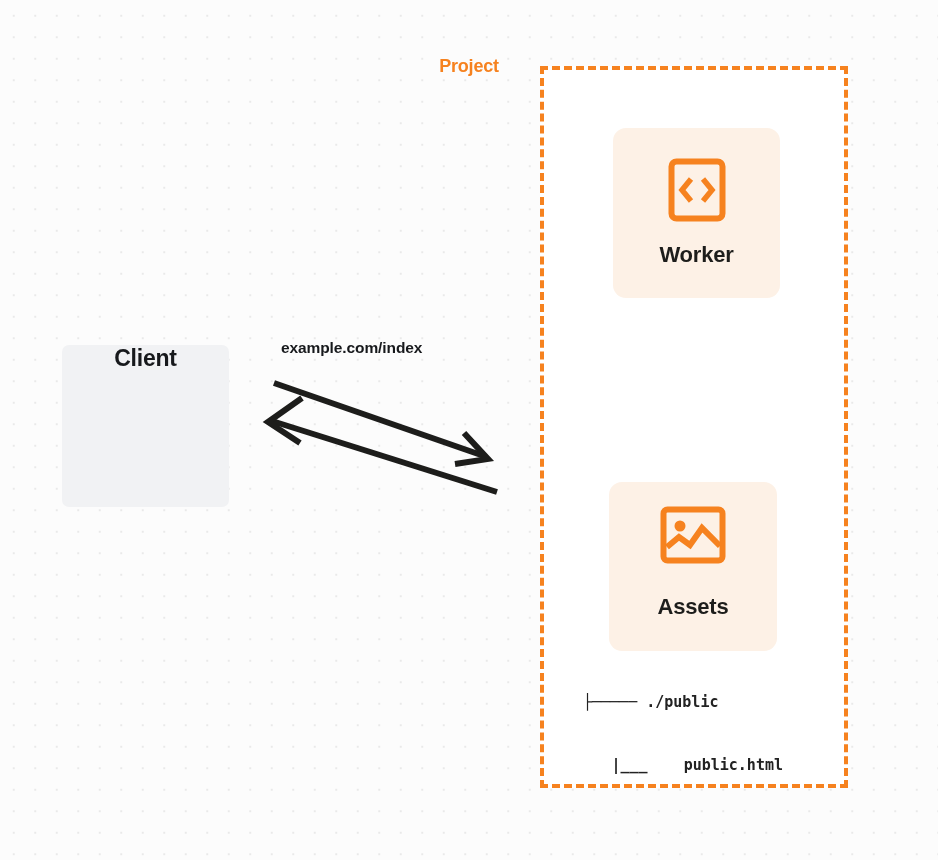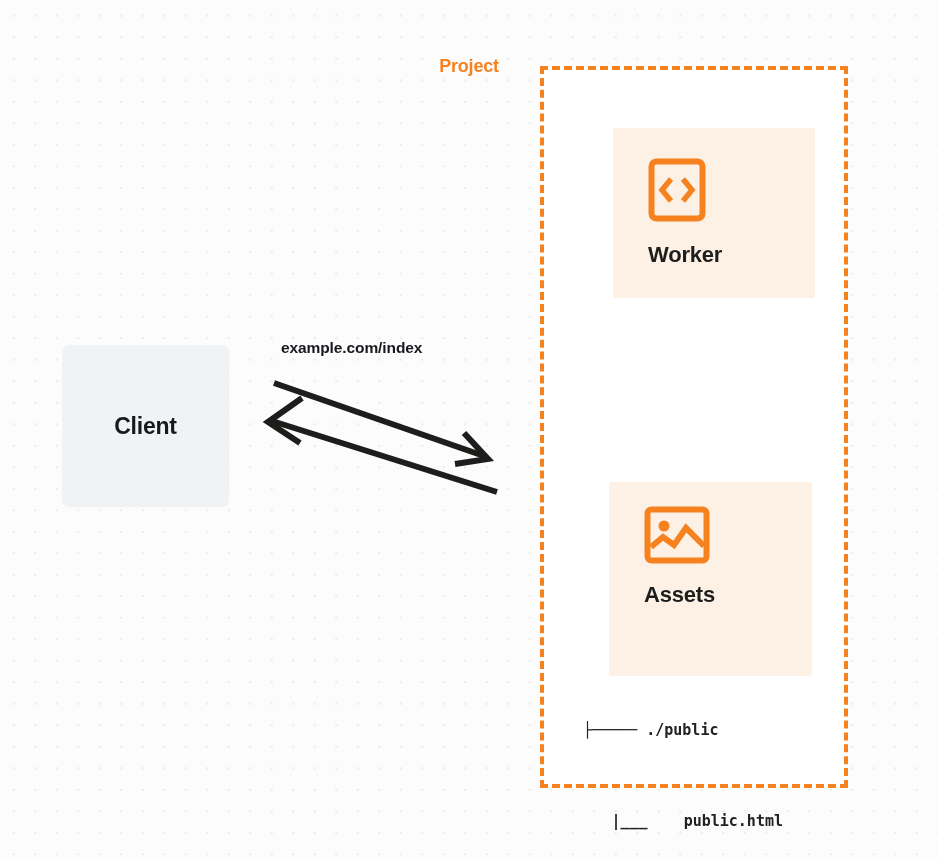--- a/index.html
+++ b/index.html
@@ -27,21 +27,21 @@
   
   .client-box {
     position: absolute;
     left: 62px;
     top: 345px;
     width: 167px;
     height: 162px;
     background: #f1f2f4;
     border-radius: 7px;
     display: flex;
-    align-items: center;
+    align-items: flex-start;
     justify-content: center;
   }
   .client-label {
     font-size: 23px;
     font-weight: bold;
     color: #17191c;
     letter-spacing: -0.2px;
   }
 
   
@@ -87,36 +87,37 @@
     font-weight: bold;
     color: #f6821f;
     letter-spacing: -0.2px;
     white-space: nowrap;
   }
 
   
   .card {
     position: absolute;
     background: #fdf1e6;
-    border-radius: 3px;
+    border-radius: 13px;
     display: flex;
     flex-direction: column;
-    padding-left: 35px;
+    align-items: center;
   }
   .card-worker {
     left: 613px;
     top: 128px;
     width: 167px;
     height: 170px;
   }
   .card-assets {
     left: 609px;
     top: 482px;
     width: 168px;
-    height: 194px;
+    height: 169px;
+    gap: 12px;
   }
   .card-icon {
     margin-top: 30px;
   }
   .card-assets .card-icon {
     margin-top: 24px;
   }
   .card-label {
     margin-top: 16px;
     font-size: 22px;
@@ -137,21 +138,20 @@
     font-family: "DejaVu Sans Mono", monospace;
     font-size: 15px;
     font-weight: bold;
     color: #222222;
     line-height: 21px;
     white-space: pre;
   }
   .tree-row {
     display: block;
     text-align: right;
-    margin-top: 28px;
   }
   .tree-row.root {
     text-align: left;
   }
 </style>
 </head>
 <body>
 
 <div id="canvas">
 

